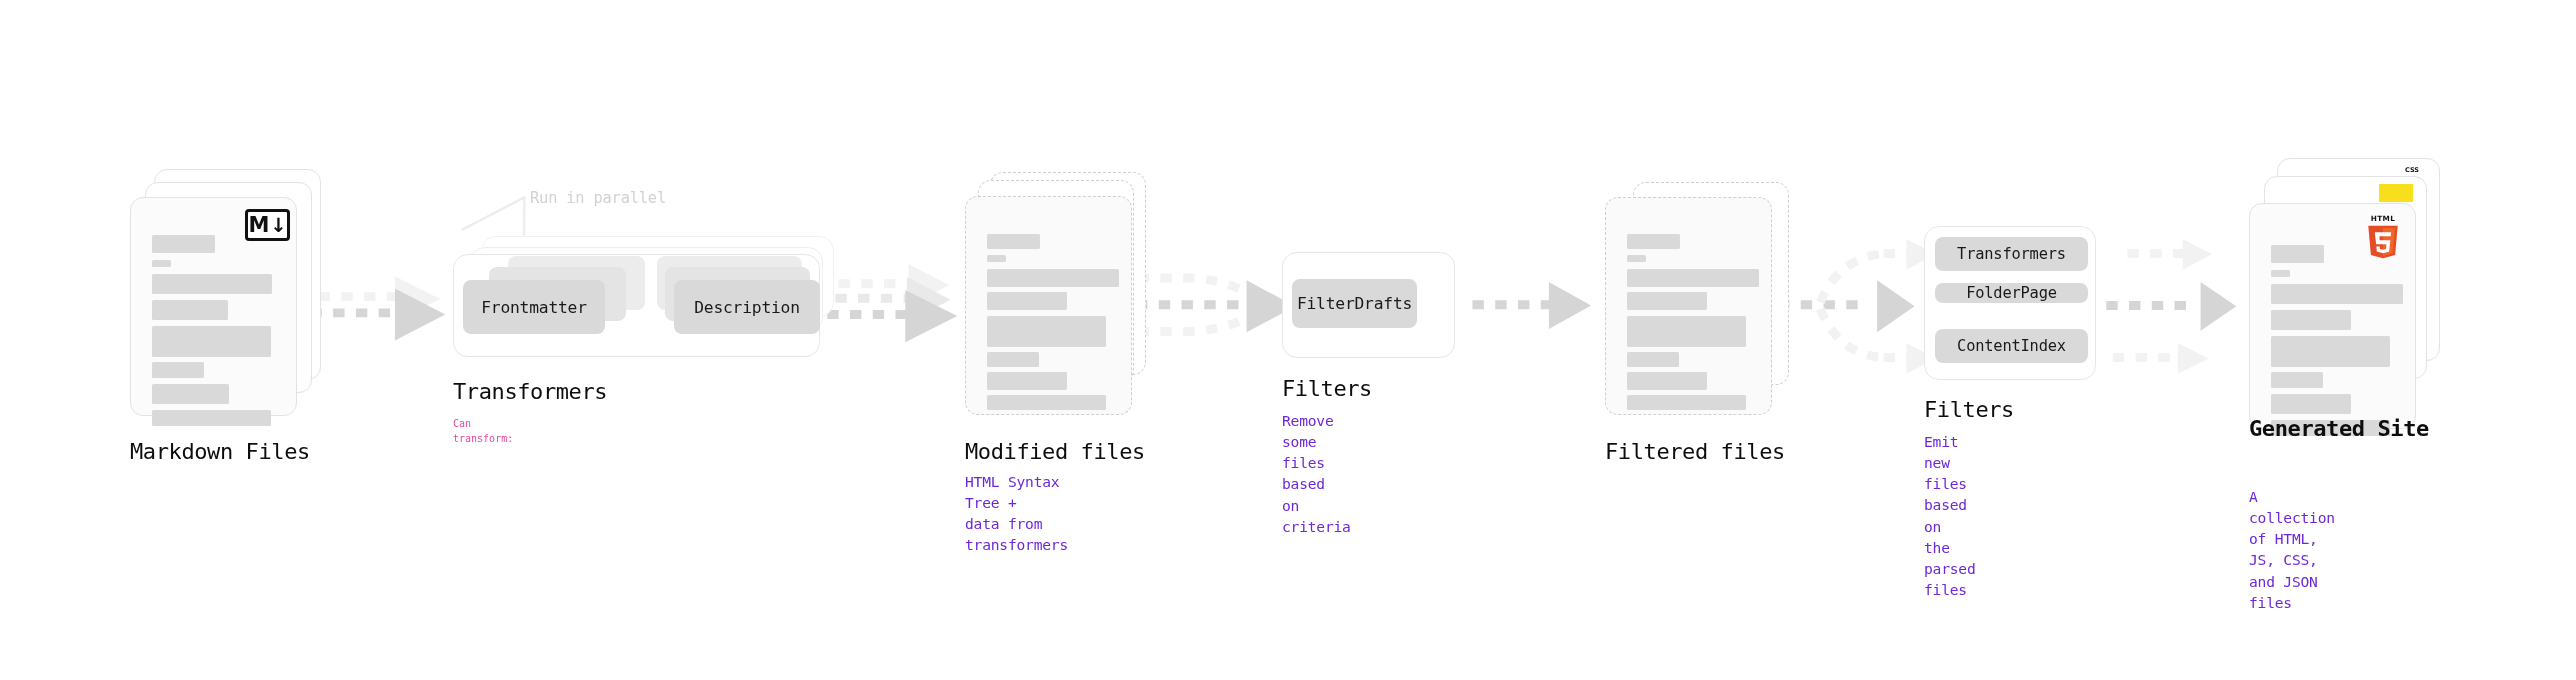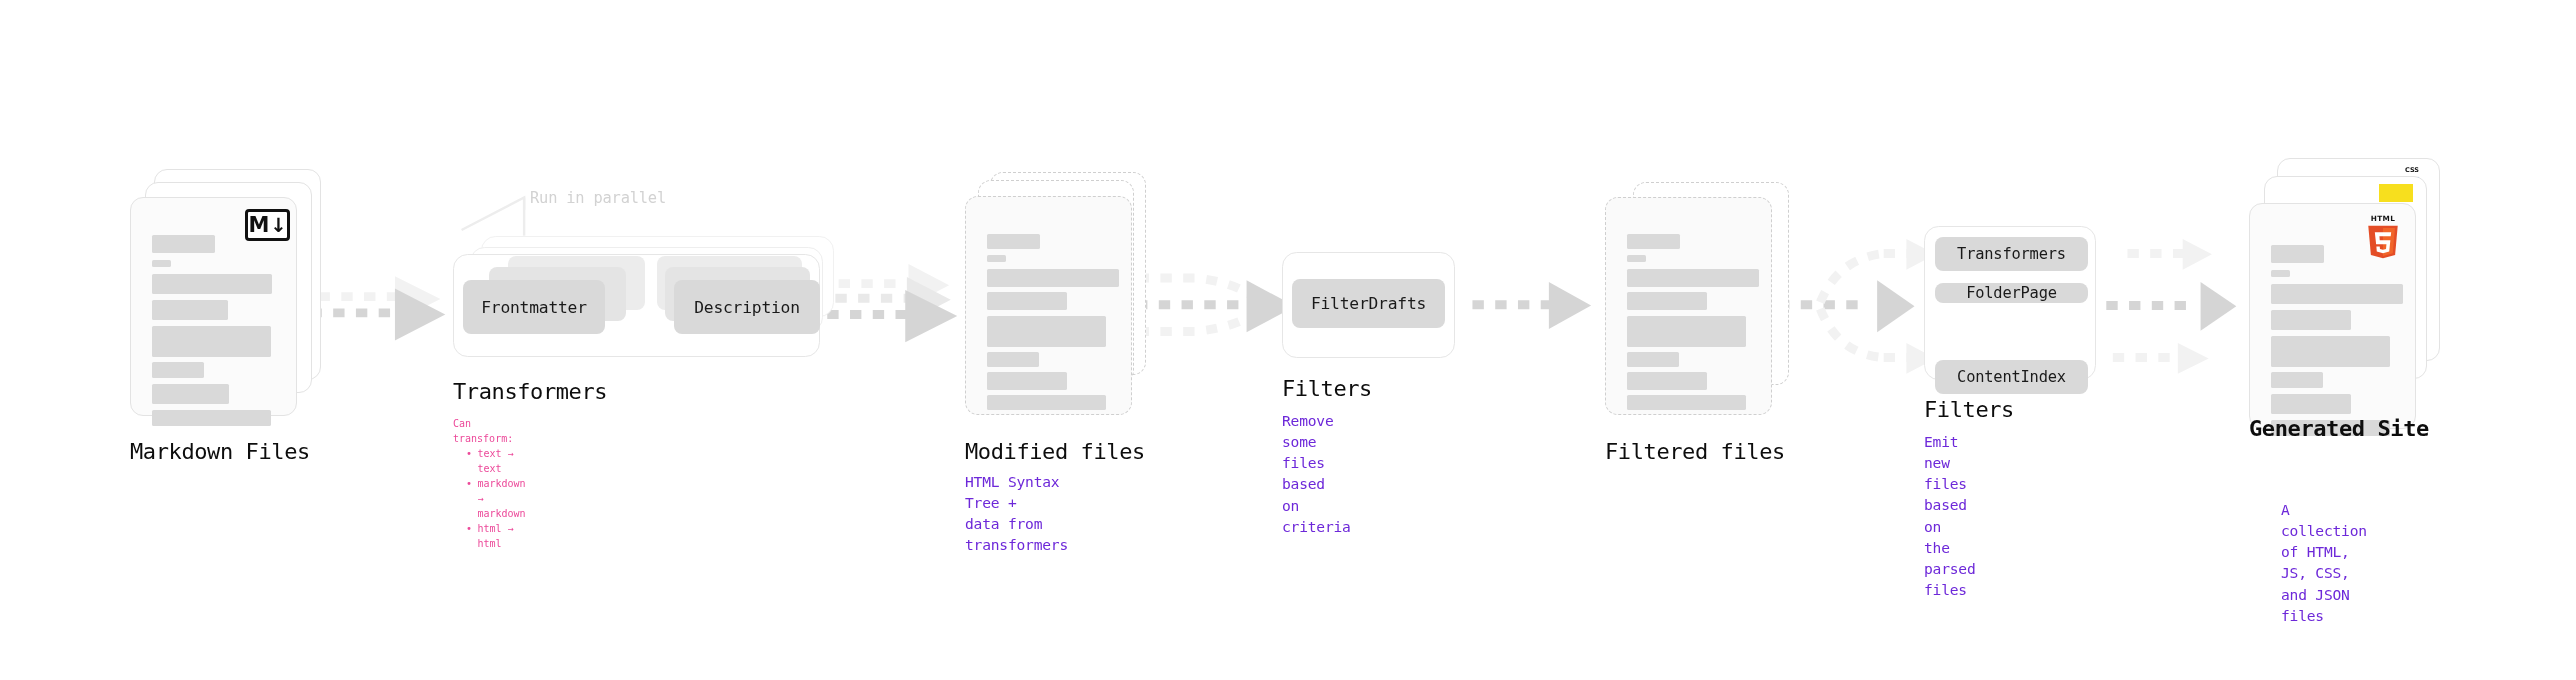--- a/index.html
+++ b/index.html
@@ -192,25 +192,20 @@
     <div class="pill" style="left:657px;top:256px;width:145px;height:54px;background:#ececec;"></div>
     <div class="pill" style="left:665px;top:267px;width:145px;height:54px;background:#e4e4e4;"></div>
     <div class="pill" style="left:674px;top:280px;width:146px;height:54px;">Description</div>
 
     <div class="hint" style="left:530px;top:189px;">Run in parallel</div>
 
     <div class="title" style="left:453px;top:379px;">Transformers</div>
 
     <div class="bullets" style="left:453px;top:416px;">
       <span class="lead">Can transform:</span>
-      <ul>
-        <li>text → text</li>
-        <li>markdown → markdown</li>
-        <li>html → html</li>
-      </ul>
     </div>
   </div>
 
   <div class="node">
     <div class="doc dashed" style="left:990px;top:172px;width:156px;height:203px;background:#ffffff;"></div>
     <div class="doc dashed" style="left:978px;top:180px;width:156px;height:203px;background:#ffffff;"></div>
     <div class="doc dashed" style="left:965px;top:196px;width:167px;height:219px;">
       <div class="bar" style="left:21px;top:37px;width:53px;height:14.6px;"></div>
       <div class="bar" style="left:21px;top:58px;width:18.7px;height:6.5px;"></div>
       <div class="bar" style="left:21px;top:72px;width:132px;height:18px;"></div>
@@ -221,21 +216,21 @@
       <div class="bar" style="left:21px;top:198px;width:119px;height:14.6px;"></div>
     </div>
     <div class="title" style="left:965px;top:439px;">Modified files</div>
     <div class="sub" style="left:965px;top:471px;">HTML Syntax Tree +
 data from transformers</div>
   </div>
 
   <div class="node">
     <div class="group" style="left:1282px;top:252px;width:173px;height:106px;">
     </div>
-    <div class="pill" style="left:1292px;top:279px;width:153px;height:49px;">FilterDrafts</div>
+    <div class="pill" style="left:1292px;top:279px;width:125px;height:49px;">FilterDrafts</div>
     <div class="title" style="left:1282px;top:376px;">Filters</div>
     <div class="sub" style="left:1282px;top:410px;">Remove some files based
 on criteria</div>
   </div>
 
   <div class="node">
     <div class="doc dashed" style="left:1633px;top:182px;width:156px;height:203px;background:#ffffff;"></div>
     <div class="doc dashed" style="left:1605px;top:197px;width:167px;height:218px;">
       <div class="bar" style="left:21px;top:36px;width:53px;height:14.6px;"></div>
       <div class="bar" style="left:21px;top:57px;width:18.7px;height:6.5px;"></div>
@@ -247,21 +242,21 @@
       <div class="bar" style="left:21px;top:197px;width:119px;height:14.6px;"></div>
     </div>
     <div class="title" style="left:1605px;top:439px;">Filtered files</div>
   </div>
 
   <div class="node">
     <div class="group" style="left:1924px;top:226px;width:172px;height:154px;">
     </div>
     <div class="pill" style="left:1935px;top:237px;width:153px;height:34px;font-size:15.4px;">Transformers</div>
     <div class="pill" style="left:1935px;top:283px;width:153px;height:20px;font-size:15.4px;">FolderPage</div>
-    <div class="pill" style="left:1935px;top:329px;width:153px;height:34px;font-size:15.4px;margin-top:31px;">ContentIndex</div>
+    <div class="pill" style="left:1935px;top:329px;width:153px;height:34px;font-size:15.4px;">ContentIndex</div>
     <div class="title" style="left:1924px;top:397px;">Filters</div>
     <div class="sub" style="left:1924px;top:431px;">Emit new files based on
 the parsed files</div>
   </div>
 
   <div class="node">
     <div class="doc ghost" style="left:2277px;top:158px;width:163px;height:203px;">
       <div class="css-badge" style="left:110px;top:7.3px;width:31px;height:14px;">
         <span class="cap">CSS</span>
         <span class="ul"></span>
@@ -283,18 +278,18 @@
       <div class="h5" style="left:115px;top:9.8px;width:36px;height:46px;">
         <span class="cap">HTML</span>
         <svg width="36" height="36" viewBox="0 0 44 44" style="position:absolute;left:0;top:9.8px;">
           <path d="M4 2 L40 2 L36.8 38 L22 42 L7.2 38 Z" fill="#e44d26"></path>
           <path d="M22 5 L22 39.2 L34 35.8 L36.6 5 Z" fill="#f16529"></path>
           <path d="M12 10 L32 10 L31.4 15 L17.6 15 L18 20 L31 20 L29.6 33.6 L22 35.8 L14.4 33.6 L13.9 27.5 L18 27.5 L18.3 30.6 L22 31.6 L25.7 30.6 L26.2 24.8 L13.6 24.8 Z" fill="#ffffff"></path>
         </svg>
       </div>
     </div>
     <div class="title" style="left:2249px;top:416px;font-weight:bold;">Generated Site</div>
-    <div class="sub" style="left:2249px;top:499px;margin-left:32px;">A collection of HTML,
+    <div class="sub" style="left:2249px;top:486px;">A collection of HTML,
 JS, CSS, and JSON files</div>
   </div>
 
 </div>
 
 
 </body></html>

